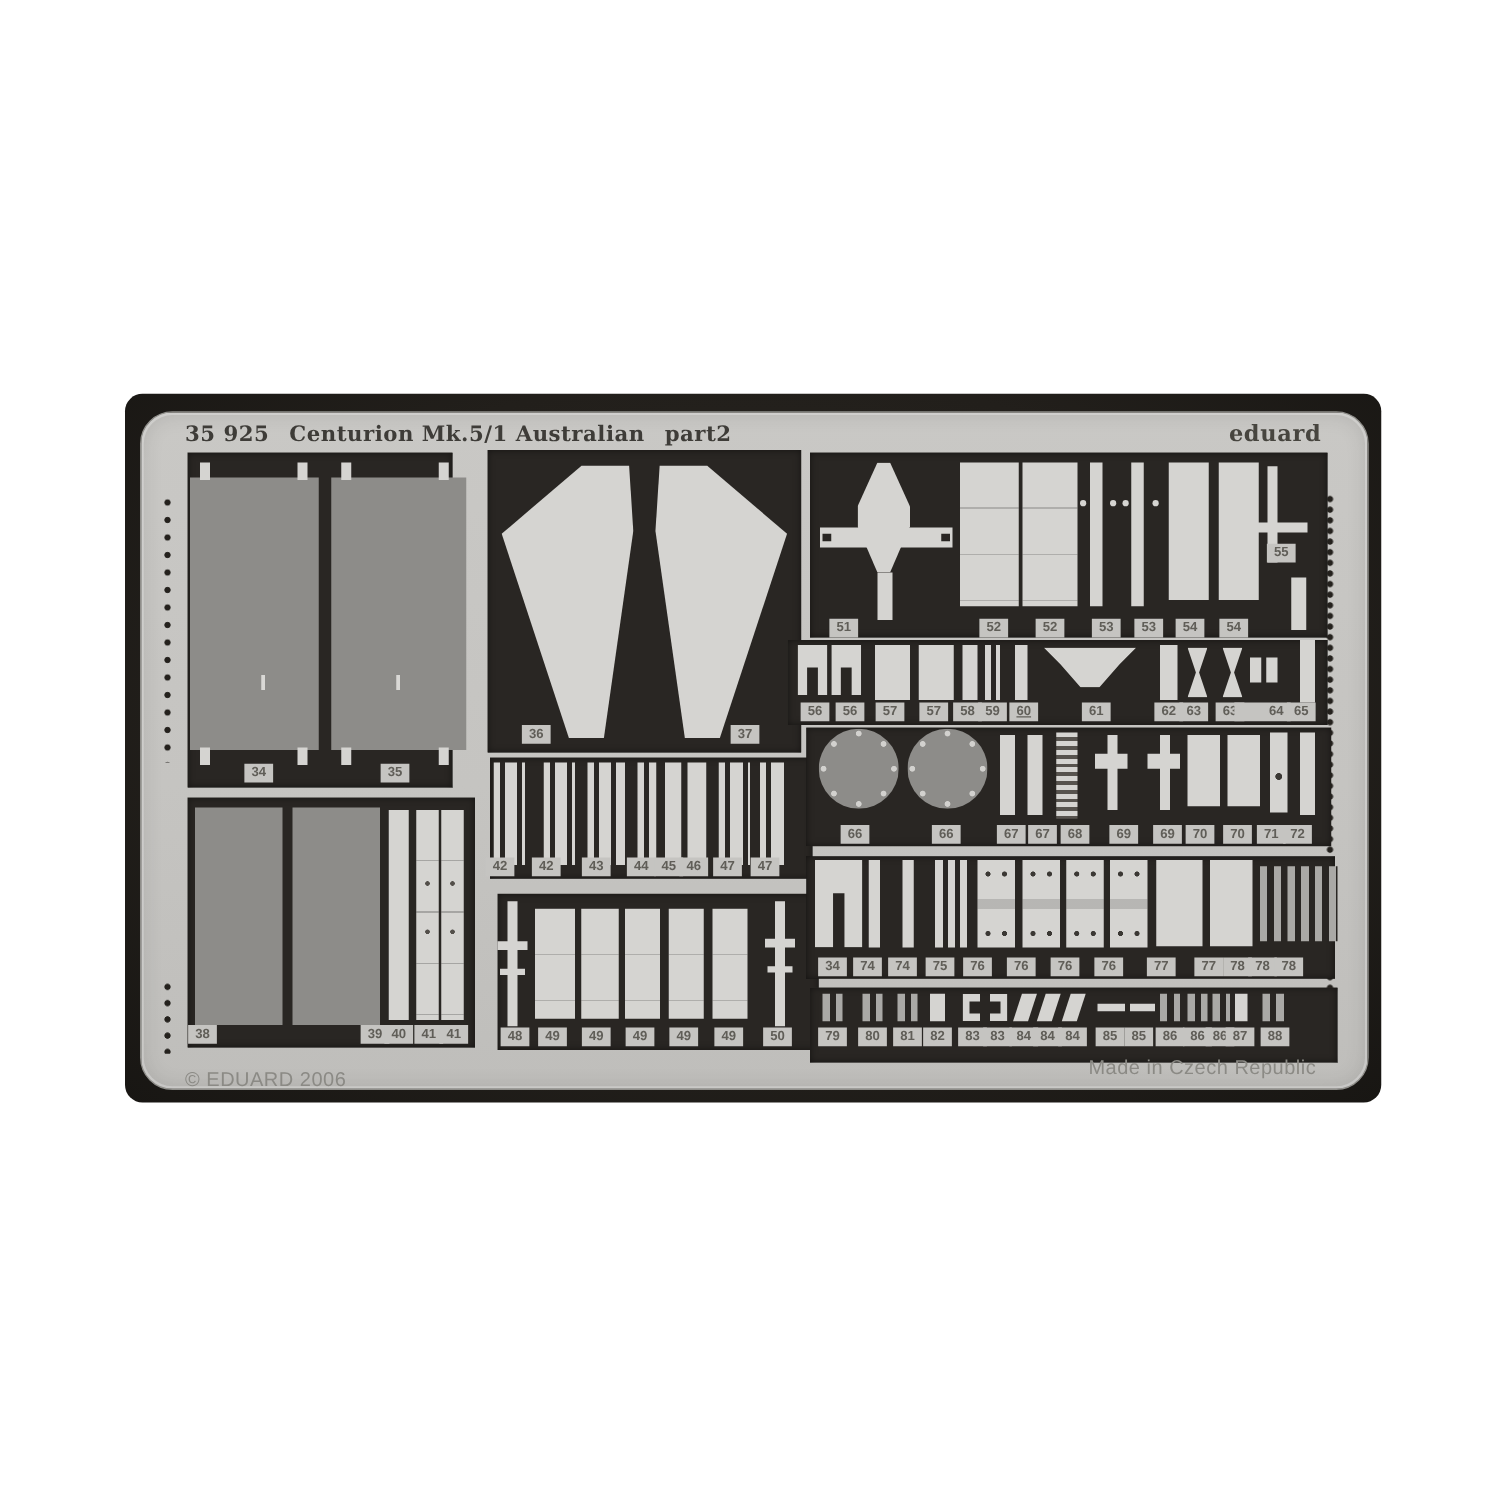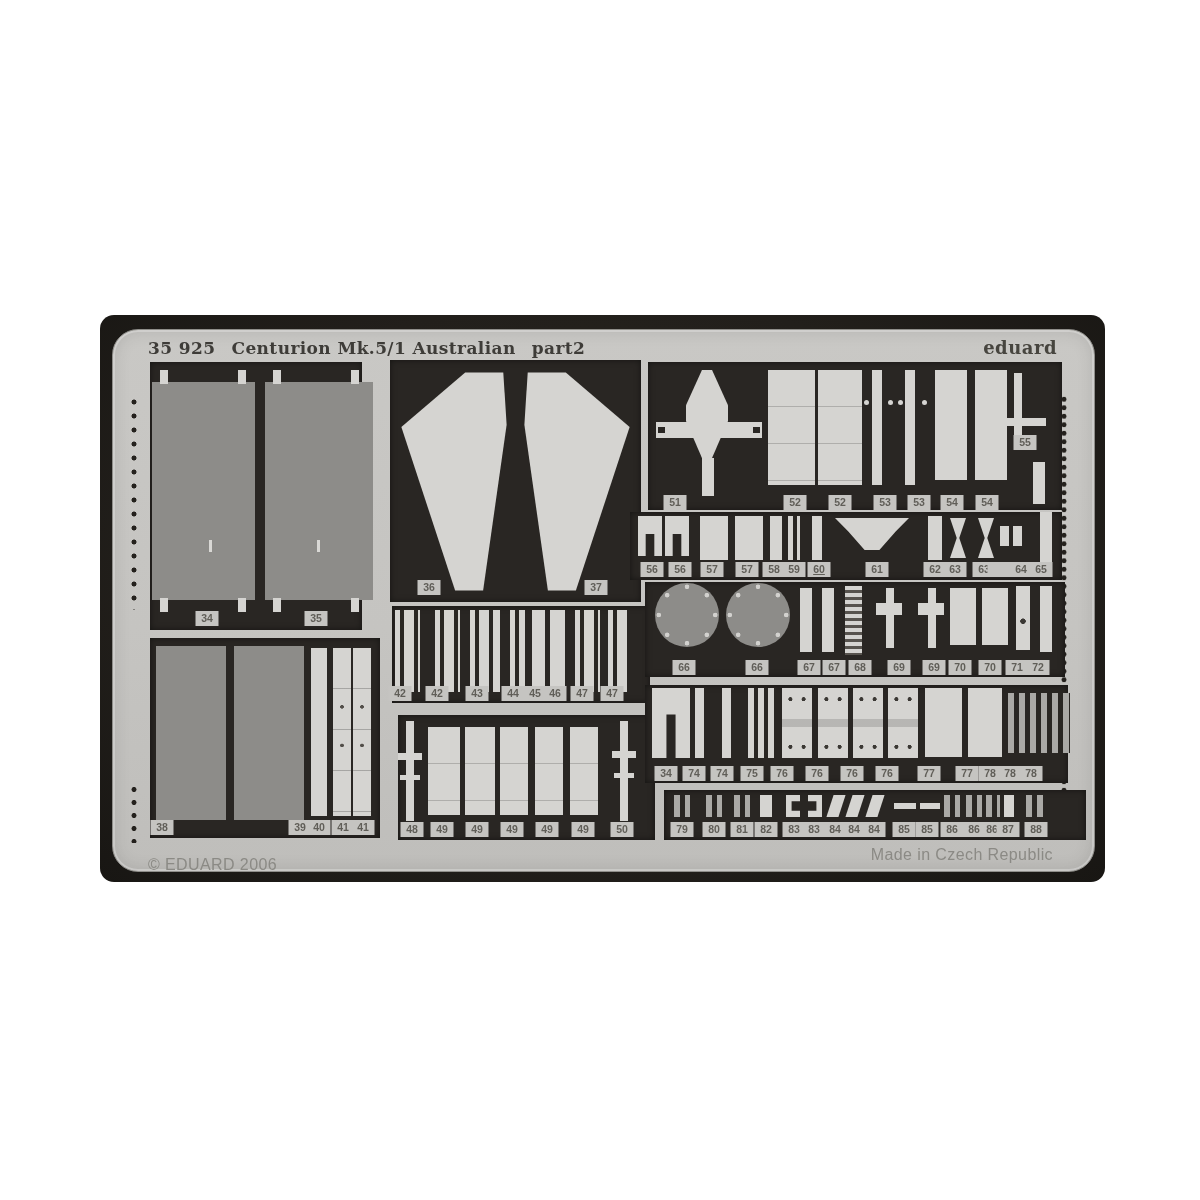--- a/index.html
+++ b/index.html
@@ -258,21 +258,21 @@
     <div class="plabel" style="left:172px;top:81px;">76</div>
     <div class="plabel" style="left:207px;top:81px;">76</div>
     <div class="plabel" style="left:242px;top:81px;">76</div>
     <div class="plabel" style="left:284px;top:81px;">77</div>
     <div class="plabel" style="left:322px;top:81px;">77</div>
     <div class="plabel" style="left:345px;top:81px;">78</div>
     <div class="plabel" style="left:365px;top:81px;">78</div>
     <div class="plabel" style="left:386px;top:81px;">78</div>
   </div>
 
-  <div class="cut" style="left:564px;top:475px;width:422px;height:50px;">
+  <div class="cut" style="left:548px;top:475px;width:422px;height:60px;">
     <div class="part pair" style="left:10px;top:5px;width:16px;height:22px;"></div>
     <div class="part pair" style="left:42px;top:5px;width:16px;height:22px;"></div>
     <div class="part pair" style="left:70px;top:5px;width:16px;height:22px;"></div>
     <div class="part" style="left:96px;top:5px;width:12px;height:22px;"></div>
     <div class="part" style="left:122px;top:5px;width:14px;height:22px;clip-path:polygon(100% 0,0 0,0 100%,100% 100%,100% 72%,40% 72%,40% 28%,100% 28%);"></div>
     <div class="part" style="left:144px;top:5px;width:14px;height:22px;clip-path:polygon(0 0,100% 0,100% 100%,0 100%,0 72%,60% 72%,60% 28%,0 28%);"></div>
     <div class="part" style="left:166px;top:5px;width:12px;height:22px;transform:skewX(-18deg);"></div>
     <div class="part" style="left:185px;top:5px;width:12px;height:22px;transform:skewX(-18deg);"></div>
     <div class="part" style="left:205px;top:5px;width:12px;height:22px;transform:skewX(-18deg);"></div>
     <div class="part" style="left:230px;top:13px;width:22px;height:6px;"></div>

